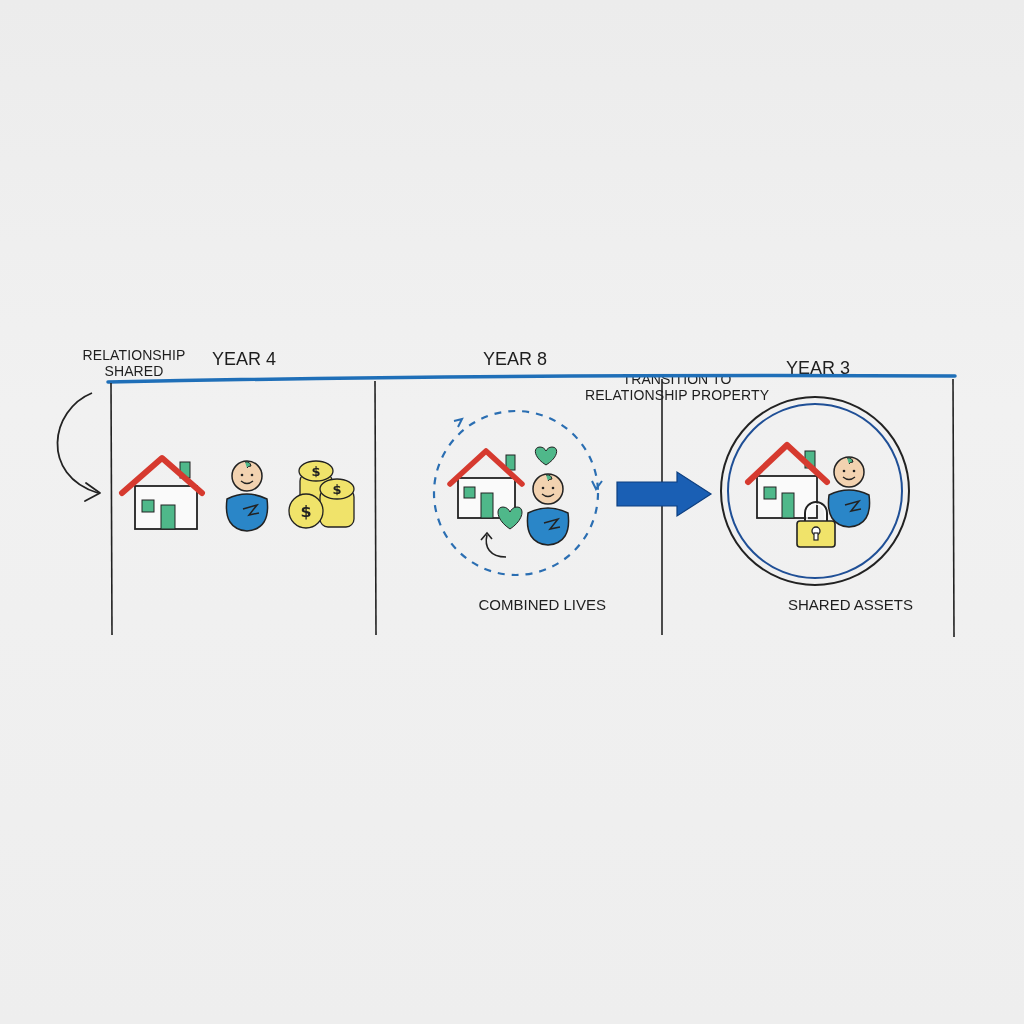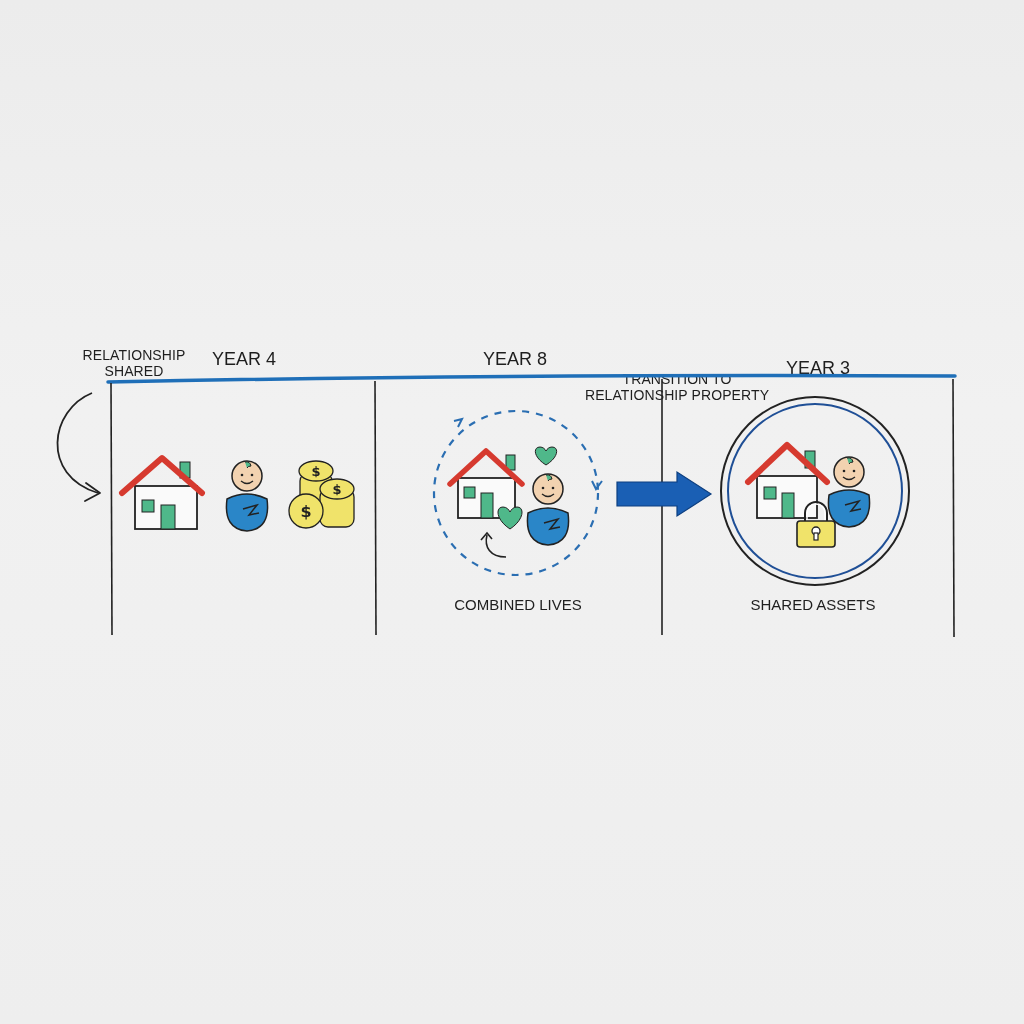--- a/index.html
+++ b/index.html
@@ -6,21 +6,21 @@
   body {
     width: 1024px; height: 1024px; overflow: hidden;
     background: linear-gradient(180deg, #ececec 0%, #f1f1f1 40%, #eeeeee 100%);
     font-family: "Liberation Sans", "DejaVu Sans", sans-serif;
     color: #1e1e1e;
     position: relative;
   }
   .abs { position: absolute; }
   .label { font-size: 14px; text-align: center; line-height: 16px; letter-spacing: 0.1px; }
   .year { font-size: 18px; }
-  .caption { font-size: 15px; text-align: center; }
+  .caption { font-size: 15px; text-align: right; }
   svg { position: absolute; overflow: visible; }
 </style>
 </head>
 <body>
 
 <div class="abs label" style="left:72px; top:347px; width:124px;">
   <div>RELATIONSHIP</div>
   <div>SHARED</div>
 </div>
 <div class="abs year" style="left:212px; top:349px;">YEAR 4</div>

